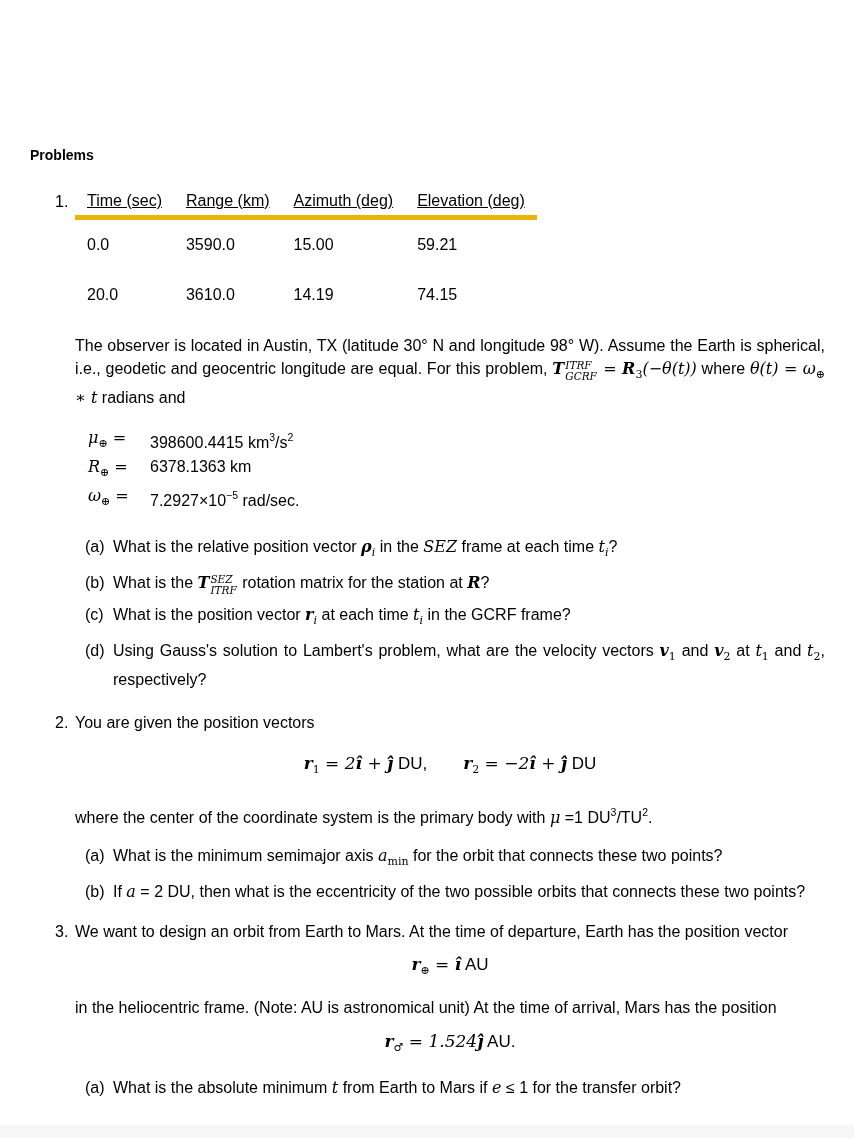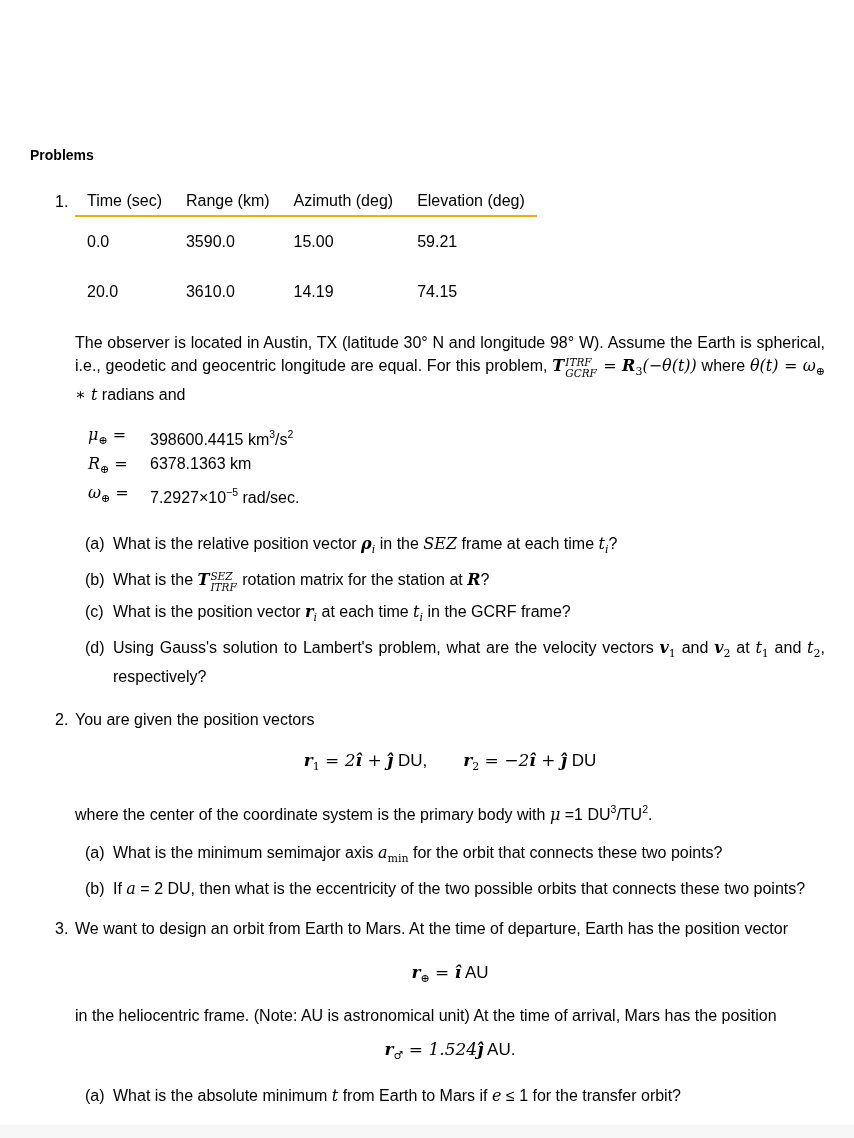--- a/index.html
+++ b/index.html
@@ -47,24 +47,25 @@
     font-size:10.5px; line-height:11px;
   }
 
   
   .obs-table {
     border-collapse:collapse;
     margin:24px 0 14px 0;
   }
   .obs-table th {
     font-weight:normal;
-    border-bottom:2px solid #eab308;
+    border-bottom:5px solid #eab308;
     padding:0 12px 3px 12px;
     text-align:center;
     line-height:22px;
+    text-decoration:underline;
   }
   .obs-table td {
     padding:14px 12px;
     line-height:22px;
   }
 
   .para { margin-top:0; }
 
   .constants { margin:17px 0 0 13px; }
   .const-row { display:flex; line-height:23px; }
@@ -76,21 +77,21 @@
   .part-label { width:28px; flex:none; }
   .part-body { flex:1; text-align:justify; }
 
   .displaymath {
     text-align:center;
     font-size:17px;
     line-height:26px;
   }
   .dm-gap { display:inline-block; width:36px; }
   .eq2 { margin:16px 0 18px 0; }
-  .eq3a { margin:19px 0 12px 0; }
+  .eq3a { margin:8px 0 12px 0; }
   .eq3b { margin:9px 0 12px 0; }
 
   .mt20 { margin-top:20px; }
   .mt17 { margin-top:17px; }
   .mt15 { margin-top:15px; }
 
   .bottom-edge {
     position:absolute; left:0; bottom:0;
     width:854px; height:13px;
     background:#f7f7f7;

